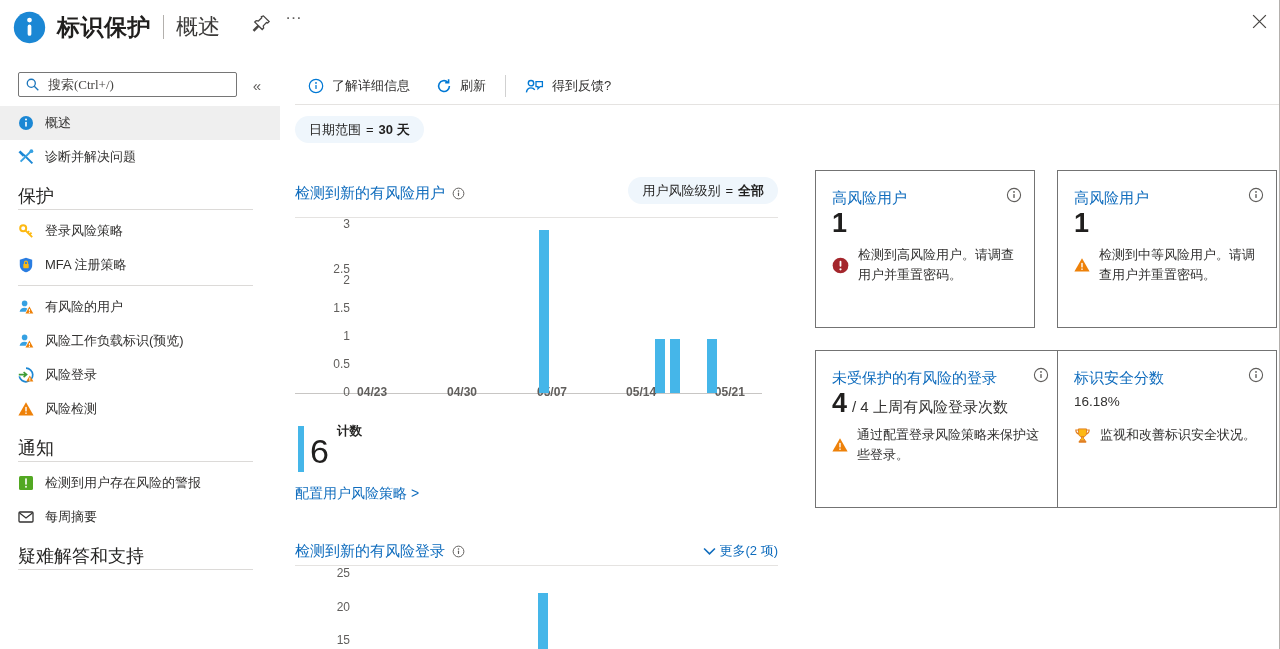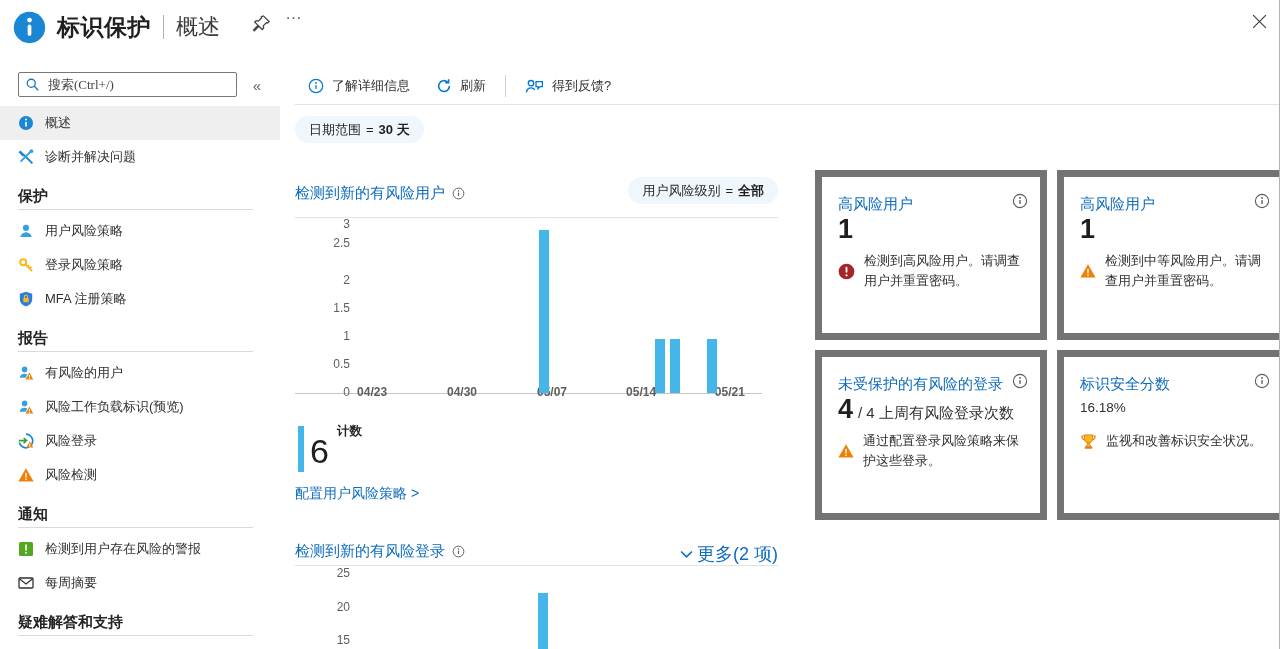--- a/index.html
+++ b/index.html
@@ -30,21 +30,21 @@
     background:#fff;display:flex;align-items:center;padding:0 6px;box-sizing:border-box;}
   .search-box input{border:0;outline:0;flex:1;font-size:13px;margin-left:6px;font-family:Liberation Serif, serif;color:#323130;min-width:0;background:transparent;}
   .search-box input::placeholder{color:#484644;opacity:1;}
   .collapse-btn{left:245px;top:74px;width:24px;height:22px;font-size:15px;color:#605e5c;
     display:flex;align-items:center;justify-content:center;cursor:pointer;}
   #sidebar-menu{left:0;top:106px;width:280px;}
   .sb-item{display:flex;align-items:center;height:34px;padding:0 8px 0 18px;font-size:13px;color:#323130;cursor:pointer;}
   .sb-item.selected{background:#efefef;}
   .sb-icon{width:16px;height:16px;margin-right:11px;flex:none;}
   .sb-label{white-space:nowrap;}
-  .sb-header{margin-top:12px;height:20px;line-height:20px;padding:0 18px;font-size:15px;font-weight:bold;color:#252423;}
+  .sb-header{margin-top:12px;height:20px;line-height:20px;padding:0 18px;font-size:18px;font-weight:normal;color:#252423;}
   .sb-divider{height:1px;background:#dcdad8;margin:3px 27px 4px 18px;}
 
   
   #toolbar{left:295px;top:72px;height:27px;display:flex;align-items:center;}
   .tb-btn{display:flex;align-items:center;gap:8px;font-size:13px;color:#323130;padding:0 13px;height:27px;cursor:pointer;}
   .tb-sep{width:1px;height:22px;background:#d1d1d1;margin:0 6px;}
   .toolbar-divider{left:295px;top:104px;width:985px;height:1px;background:#e5e3e1;}
   .pill{display:inline-flex;align-items:center;gap:5px;background:#eff6fc;border-radius:14px;height:27px;
     padding:0 14px;font-size:13px;color:#201f1e;white-space:nowrap;cursor:pointer;}
   .pill b{font-weight:bold;}
@@ -61,24 +61,24 @@
   #chart2 .chart-divider{top:27px;}
   .ytick{position:absolute;left:0;width:55px;text-align:right;font-size:12px;color:#605e5c;}
   .xtick{position:absolute;width:64px;text-align:center;font-size:12px;color:#605e5c;top:205px;font-weight:bold;}
   .axis-line{position:absolute;left:0;width:467px;height:1px;background:#c8c6c4;top:213px;}
   .bar{position:absolute;width:10px;}
   .legend-swatch{position:absolute;left:3px;top:246px;width:6px;height:46px;}
   .legend-label{position:absolute;left:17px;top:243px;font-size:12.5px;font-weight:bold;color:#252423;margin-left:25px;}
   .legend-value{position:absolute;left:15px;top:254px;font-size:34px;color:#201f1e;line-height:1.05;}
   .chart-link{position:absolute;left:0;top:305px;font-size:14px;color:#0f6cbd;cursor:pointer;}
   .more-link{position:absolute;right:0;top:4px;display:inline-flex;align-items:center;gap:4px;
-    font-size:18px;color:#0f6cbd;cursor:pointer;}
+    font-size:13px;color:#0f6cbd;cursor:pointer;}
 
   
-  .card{position:absolute;width:218px;height:156px;border:7px solid #737373;background:#fff;box-sizing:content-box;}
+  .card{position:absolute;width:218px;height:156px;border:1px solid #737373;background:#fff;box-sizing:content-box;}
   .card-title{position:absolute;left:16px;top:18px;font-size:15px;color:#0f6cbd;cursor:pointer;white-space:nowrap;}
   .card-info{position:absolute;right:12px;top:16px;width:16px;height:16px;cursor:pointer;}
   .card-value{position:absolute;left:16px;top:36px;font-size:27px;font-weight:bold;color:#201f1e;
     display:flex;align-items:baseline;gap:5px;line-height:1.2;}
   .card-value .suffix{font-size:15px;font-weight:normal;color:#323130;}
   .card-value.small{font-size:13.5px;font-weight:normal;top:43px;color:#323130;}
   .card-desc{position:absolute;left:16px;top:74px;right:10px;display:flex;gap:9px;
     font-size:13px;color:#323130;line-height:1.5;}
   .card-desc .icn{flex:none;margin-top:1px;}
 </style>
@@ -141,47 +141,36 @@
             <circle cx="13.4" cy="2.2" r="1.9" fill="#36a1e2"></circle>
           </svg>
         </span>
         <span class="sb-label">诊断并解决问题</span>
       </div>
       <div class="sb-header">保护</div>
       <div class="sb-divider"></div>
       <div class="sb-item">
         <span class="icn sb-icon">
           <svg width="16" height="16" viewBox="0 0 16 16">
-            <circle cx="8" cy="4.8" r="3.1" fill="#36a1e2"></circle>
-            <path d="M2.3 14c.6-3.1 2.8-4.5 5.7-4.5s5.1 1.4 5.7 4.5z" fill="#36a1e2"></path>
-            <path d="M8 9.7l-1-.8h2z" fill="#1567a8"></path>
-          </svg>
-        </span>
-        <span class="sb-label">用户风险策略</span>
-      </div>
-      <div class="sb-item">
-        <span class="icn sb-icon">
-          <svg width="16" height="16" viewBox="0 0 16 16">
             <circle cx="5.2" cy="5.2" r="3" fill="none" stroke="#fdb913" stroke-width="2"></circle>
             <path d="M7.6 7.6l6.6 6.6M11.6 11.6l1.9-1.9M9.7 9.7l1.5-1.5" stroke="#fdb913" stroke-width="1.9"></path>
           </svg>
         </span>
         <span class="sb-label">登录风险策略</span>
       </div>
       <div class="sb-item">
         <span class="icn sb-icon">
           <svg width="16" height="16" viewBox="0 0 16 16">
             <path d="M8 .8l6.2 2v5.1c0 4-2.7 6.4-6.2 7.3C4.5 14.3 1.8 11.9 1.8 7.9V2.8z" fill="#2a7de1"></path>
             <rect x="5.3" y="7" width="5.4" height="4.2" rx=".6" fill="#fdb913"></rect>
             <path d="M6.5 7V5.7a1.5 1.5 0 0 1 3 0V7" stroke="#fdb913" stroke-width="1.2" fill="none"></path>
           </svg>
         </span>
         <span class="sb-label">MFA 注册策略</span>
       </div>
-      <div class="sb-header">报告</div>
       <div class="sb-divider"></div>
       <div class="sb-item">
         <span class="icn sb-icon">
           <svg width="16" height="16" viewBox="0 0 16 16">
             <circle cx="6.6" cy="4.4" r="2.8" fill="#36a1e2"></circle>
             <path d="M1.6 12.7c.5-2.7 2.3-3.9 4.9-3.9 1.1 0 2 .2 2.8.6l-1.6 3.3z" fill="#36a1e2"></path>
             <path d="M11.4 7.6l3.9 6.8H7.5z" fill="#ee8109"></path>
             <rect x="10.9" y="10" width="1" height="2.4" fill="#fff"></rect>
             <rect x="10.9" y="13" width="1" height="1" fill="#fff"></rect>
           </svg>
@@ -303,21 +292,21 @@
       <span>=</span>
       <b>全部</b>
     </div>
     <div class="chart-divider"></div>
     <div class="axis-line"></div>
     <span class="legend-swatch" style="background: rgb(69, 182, 233);"></span>
     <span class="legend-label">计数</span>
     <span class="legend-value">6</span>
     <a class="chart-link">配置用户风险策略 &gt;</a>
   <div class="ytick" style="top: 37px;">3</div>
-      <div class="ytick" style="top: 56px;">2.5</div>
+      <div class="ytick" style="top: 82px;">2.5</div>
       <div class="ytick" style="top: 93px;">2</div>
       <div class="ytick" style="top: 121px;">1.5</div>
       <div class="ytick" style="top: 149px;">1</div>
       <div class="ytick" style="top: 177px;">0.5</div>
       <div class="ytick" style="top: 205px;">0</div>
       <div class="xtick" style="left: 45.094px;">04/23</div>
       <div class="xtick" style="left: 135.041px;">04/30</div>
       <div class="xtick" style="left: 224.988px;">05/07</div>
       <div class="xtick" style="left: 314.121px;">05/14</div>
       <div class="xtick" style="left: 402.847px;">05/21</div>
@@ -393,21 +382,21 @@
           <span class="icn">
             <svg width="16" height="16" viewBox="0 0 16 16">
               <path d="M8 1.3l7.6 13.2H.4z" fill="#ee8109"></path>
               <rect x="7.3" y="5.9" width="1.4" height="4.5" fill="#fff"></rect>
               <rect x="7.3" y="11.5" width="1.4" height="1.4" fill="#fff"></rect>
             </svg>
           </span>
           <span>检测到中等风险用户。请调查用户并重置密码。</span>
         </div>
       </div>
-      <div class="card" style="left: 815px; top: 350px;">
+      <div class="card" style="left: 815px; top: 350px; padding-left: 27px;">
         <a class="card-title">未受保护的有风险的登录</a>
         <span class="card-info icn">
           <svg width="16" height="16" viewBox="0 0 16 16">
             <circle cx="8" cy="8" r="6.6" fill="none" stroke="#605e5c" stroke-width="1.1"></circle>
             <rect x="7.3" y="6.9" width="1.4" height="4.2" rx=".7" fill="#605e5c"></rect>
             <circle cx="8" cy="4.9" r=".95" fill="#605e5c"></circle>
           </svg>
         </span>
         <div class="card-value">
           <span>4</span>

